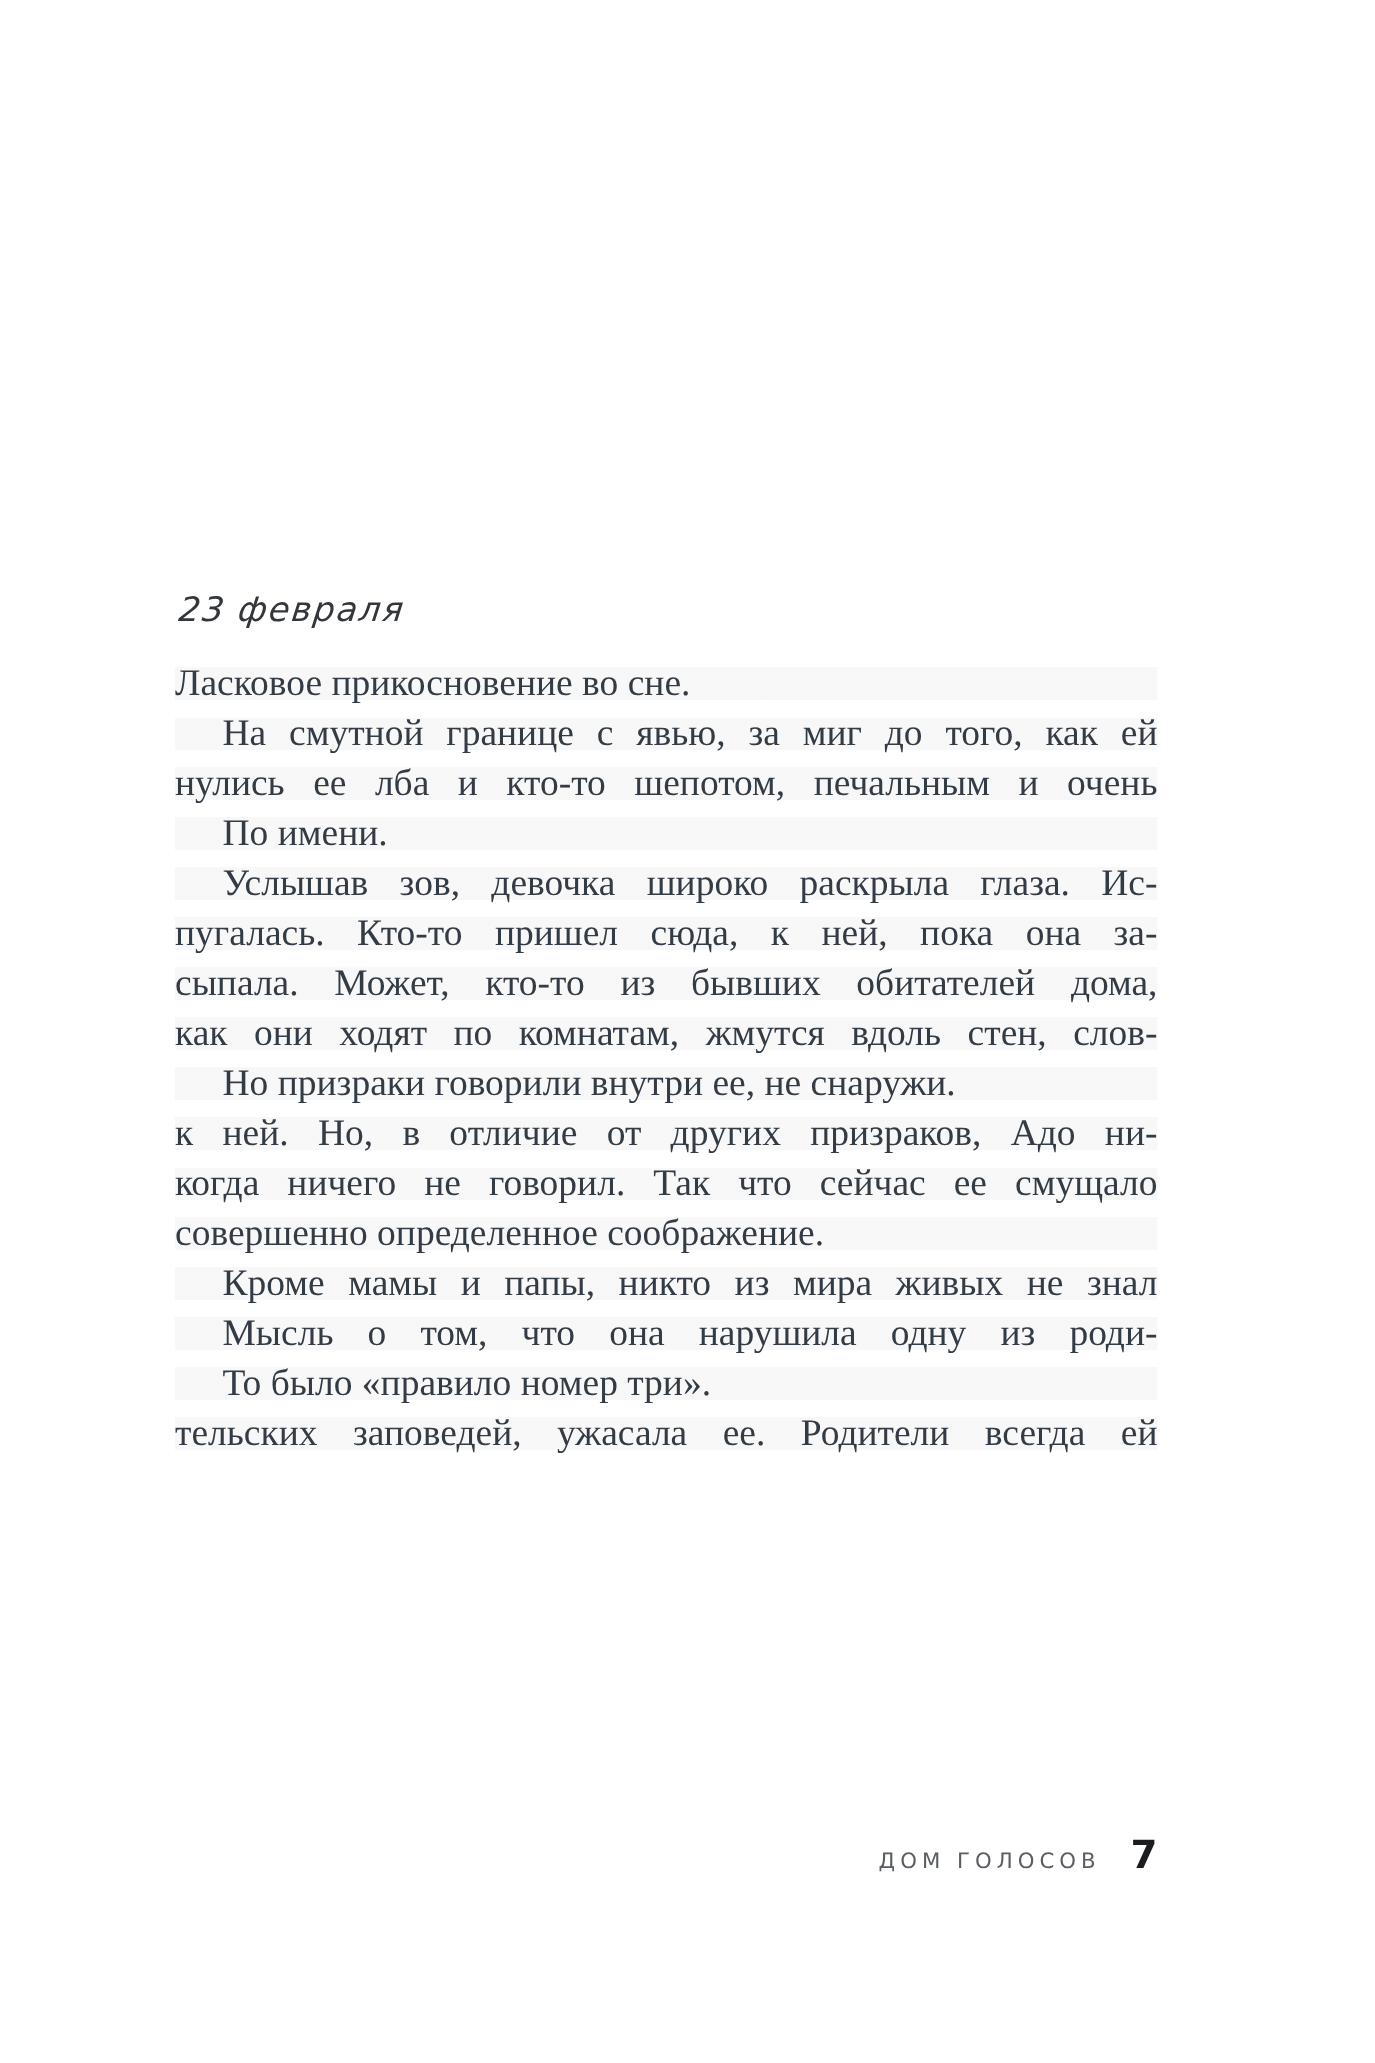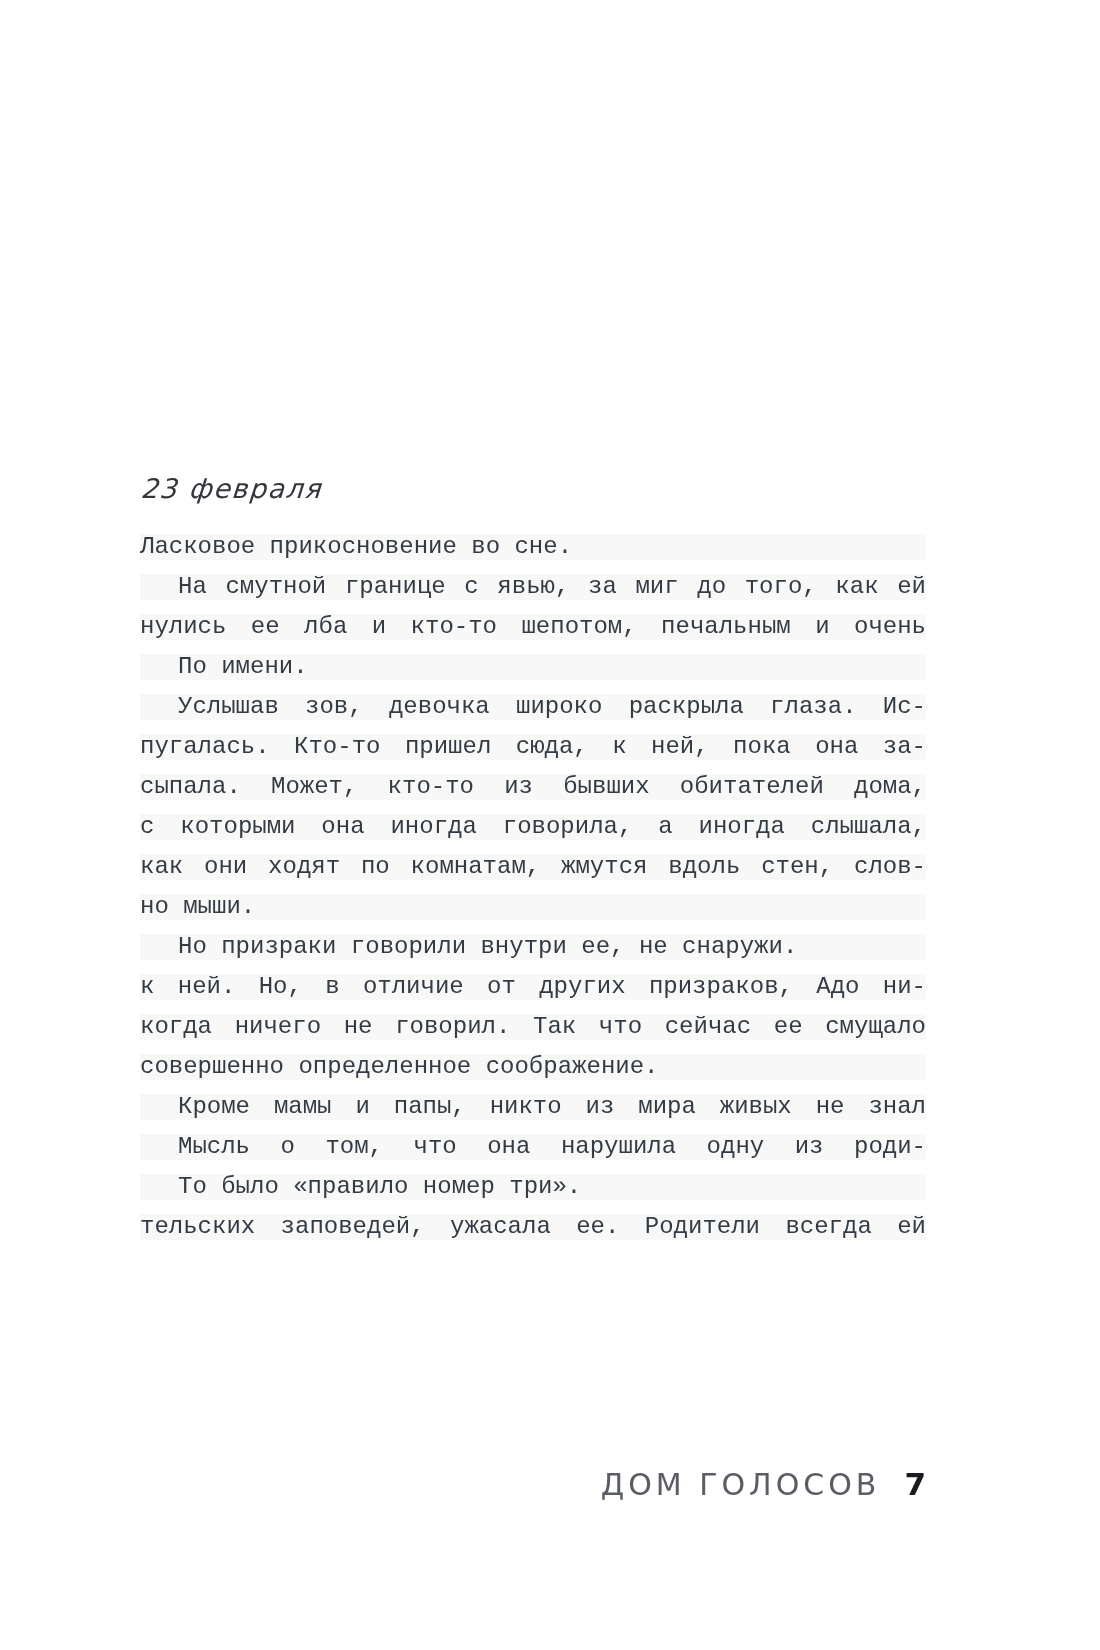--- a/index.html
+++ b/index.html
@@ -30,22 +30,22 @@
     color:var(--heading);
     transform:skewX(-7deg);
     transform-origin:left bottom;
     white-space:nowrap;
   }
   .body-text{
     position:absolute;
     left:140px;
     top:527px;
     width:786px;
-    font-family:Liberation Mono, monospace;
-    font-size:24px;
+    font-family:Liberation Serif, serif;
+    font-size:30px;
     line-height:40px;
     color:var(--body-text);
   }
   .body-text .line{
     text-align:justify;
     text-align-last:justify;
     
     background:linear-gradient(to bottom,
       rgba(0,0,0,0) 7px,
       rgba(150,150,145,0.07) 7px,
@@ -64,21 +64,21 @@
   .footer{
     position:absolute;
     left:140px;
     top:1466px;
     width:786px;
     text-align:right;
     white-space:nowrap;
   }
   .running-title{
     font-family:"DejaVu Sans",sans-serif;
-    font-size:30px;
+    font-size:17px;
     letter-spacing:4px;
     color:var(--running-title);
     vertical-align:baseline;
   }
   .page-number{
     font-family:"DejaVu Sans",sans-serif;
     font-size:31px;
     font-weight:bold;
     color:var(--page-number);
     margin-left:24px;
@@ -94,23 +94,21 @@
   <div class="date-header">23 февраля</div>
 
   <div class="body-text" id="body-text">
       <div class="line endpara"><span>Ласковое прикосновение во сне.</span></div>
       <div class="line indent"><span>На смутной границе с явью, за миг до того, как ей</span></div>
       <div class="line"><span>нулись ее лба и кто-то шепотом, печальным и очень</span></div>
       <div class="line endpara indent"><span>По имени.</span></div>
       <div class="line indent"><span>Услышав зов, девочка широко раскрыла глаза. Ис-</span></div>
       <div class="line"><span>пугалась. Кто-то пришел сюда, к ней, пока она за-</span></div>
       <div class="line"><span>сыпала. Может, кто-то из бывших обитателей дома,</span></div>
-      <div class="line"><span>с которыми она иногда говорила, а иногда слышала,</span></div>
       <div class="line"><span>как они ходят по комнатам, жмутся вдоль стен, слов-</span></div>
-      <div class="line endpara"><span>но мыши.</span></div>
       <div class="line endpara indent"><span>Но призраки говорили внутри ее, не снаружи.</span></div>
       <div class="line"><span>к ней. Но, в отличие от других призраков, Адо ни-</span></div>
       <div class="line"><span>когда ничего не говорил. Так что сейчас ее смущало</span></div>
       <div class="line endpara"><span>совершенно определенное соображение.</span></div>
       <div class="line indent"><span>Кроме мамы и папы, никто из мира живых не знал</span></div>
       <div class="line indent"><span>Мысль о том, что она нарушила одну из роди-</span></div>
       <div class="line endpara indent"><span>То было «правило номер три».</span></div>
       <div class="line"><span>тельских заповедей, ужасала ее. Родители всегда ей</span></div>
     </div>
 

